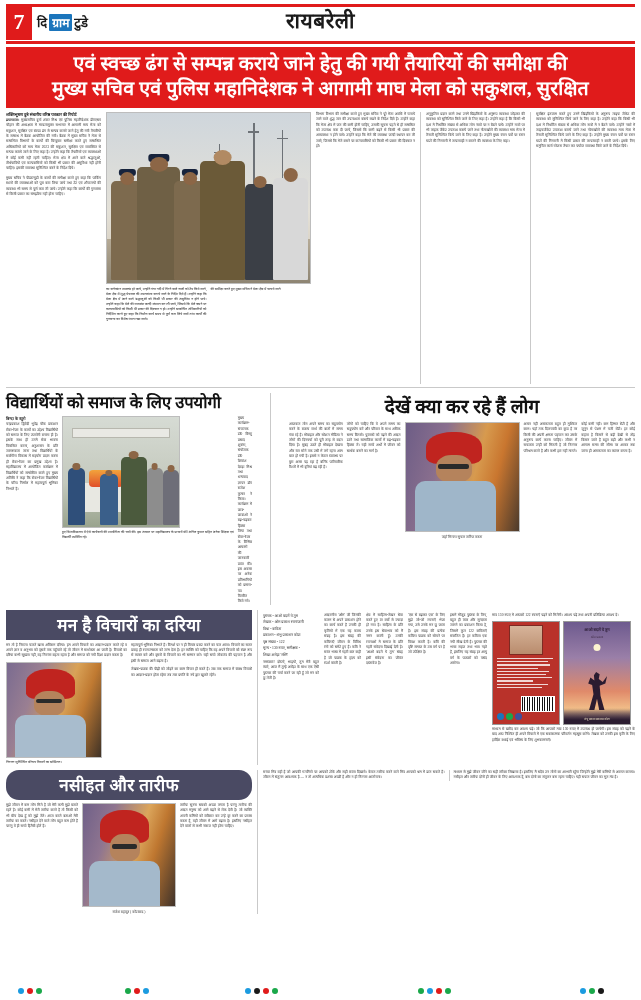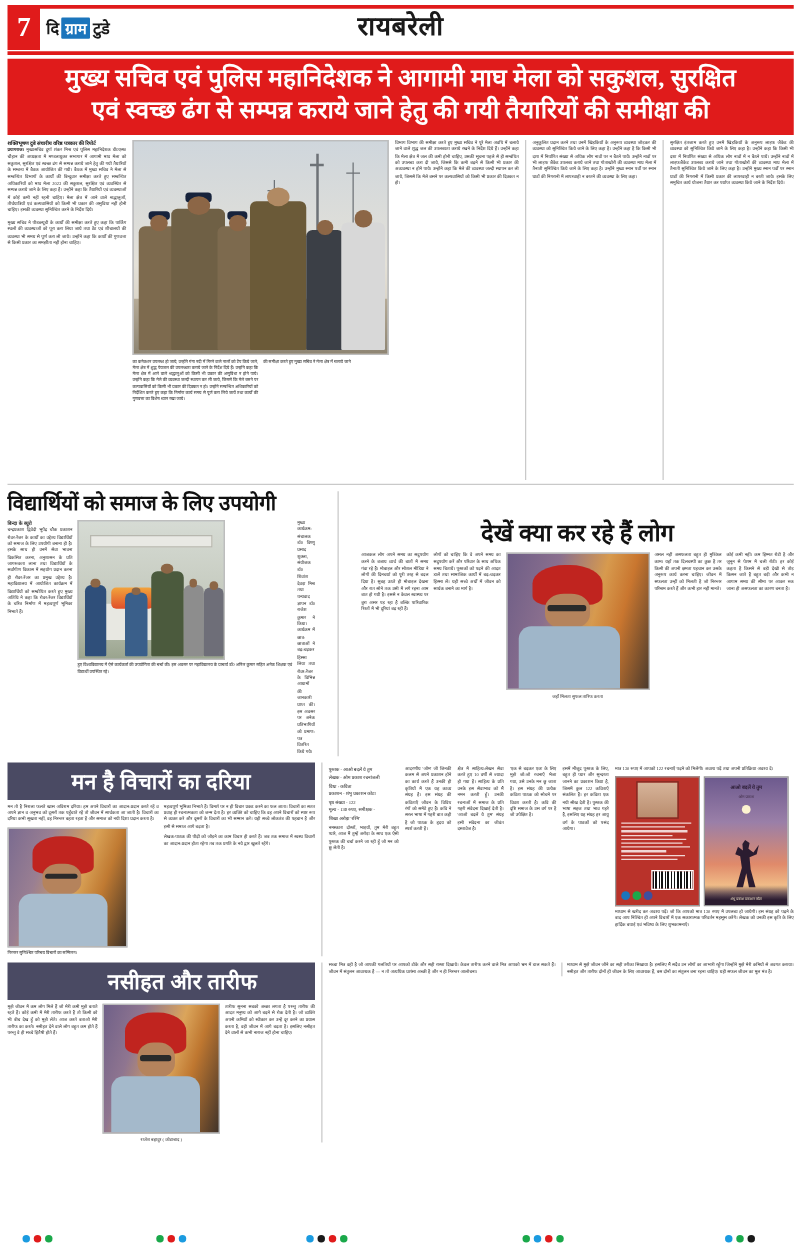--- a/index.html
+++ b/index.html
@@ -74,28 +74,28 @@
   .fig { position:absolute; bottom:2%; border-radius:5px 5px 1px 1px; }
   .fig .head { position:absolute; left:50%; transform:translateX(-50%); top:-9%; width:42%; height:13%; border-radius:50%; background:#8c6646; }
   .fig .cap-hat { position:absolute; left:50%; transform:translateX(-50%); top:-12%; width:50%; height:7%; border-radius:3px; background:#17233c; }
 
   
   .sec-head-left {
     font-size:16.5px; font-weight:bold; line-height:1.22; color:#111;
   }
   .sec-head-left .l2 { letter-spacing:3px; }
   .sec-head-center {
-    font-size:19px; font-weight:bold; text-align:center; color:#111;margin-top:20px;
+    font-size:19px; font-weight:bold; text-align:center; color:#111;
   }
   .banner {
     background:#4a4a63; color:#fff; text-align:center;
     font-size:17px; font-weight:bold; padding:3px 0 4px;
     letter-spacing:0.4px;
   }
-  .banner.right-al { text-align:right; padding-right:46px; }
+  .banner.right-al { text-align:right; padding-right:73px;border-radius:13px; }
 
   
   .mid-wrap { display:flex; gap:18px; margin-top:5px; }
   .mid-left { flex:0 0 246px; }
   .mid-right { flex:1; }
 
   .rr-cols { display:flex; gap:4px; margin-top:3px; }
   .rr-c1 { flex:0 0 52px; }
   .rr-photo { width:118px; height:112px; }
   .rr-c3 { flex:1; }
@@ -163,22 +163,22 @@
     <div class="logo-wrap">
       <span class="logo-a">दि</span>
       <span class="logo-b">ग्राम</span>
       <span class="logo-c">टुडे</span>
     </div>
     <div class="edition-title">रायबरेली</div>
   </div>
   <div class="mast-rule-bot"></div>
 
   <div class="lead-head">
+    <div>एवं स्वच्छ ढंग से सम्पन्न कराये जाने हेतु की गयी तैयारियों की समीक्षा की</div>
     <div>मुख्य सचिव एवं पुलिस महानिदेशक ने आगामी माघ मेला को सकुशल, सुरक्षित</div>
-    <div>एवं स्वच्छ ढंग से सम्पन्न कराये जाने हेतु की गयी तैयारियों की समीक्षा की</div>
   </div>
 
   <div class="lead-block">
 
     <div class="lead-col">
       <span class="byline">शक्तिभूषण दुबे संचारीय वरिष्ठ पत्रकार की रिपोर्ट</span>
       <div class="jtext">
         <span class="dateline">प्रयागराज।</span>
         <span>मुख्यसचिव दुर्गा शंकर मिश्र एवं पुलिस महानिदेशक डी0एस0 चौहान की अध्यक्षता में मण्डलायुक्त सभागार में आगामी माघ मेला को सकुशल, सुरक्षित एवं स्वच्छ ढंग से सम्पन्न कराये जाने हेतु की गयी तैयारियों के सम्बन्ध में बैठक आयोजित की गयी। बैठक में मुख्य सचिव ने मेला से सम्बन्धित विभागों के कार्यों की बिन्दुवार समीक्षा करते हुए सम्बन्धित अधिकारियों को माघ मेला 2023 की सकुशल, सुरक्षित एवं व्यवस्थित से सम्पन्न कराये जाने के लिए कहा है। उन्होंने कहा कि तैयारियों एवं व्यवस्थाओं में कोई कमी नहीं रहनी चाहिए। मेला क्षेत्र में आने वाले श्रद्धालुओं, तीर्थयात्रियों एवं कल्पवासियों को किसी भी प्रकार की असुविधा नहीं होनी चाहिए। इसकी व्यवस्था सुनिश्चित करने के निर्देश दिये।</span>
       </div>

